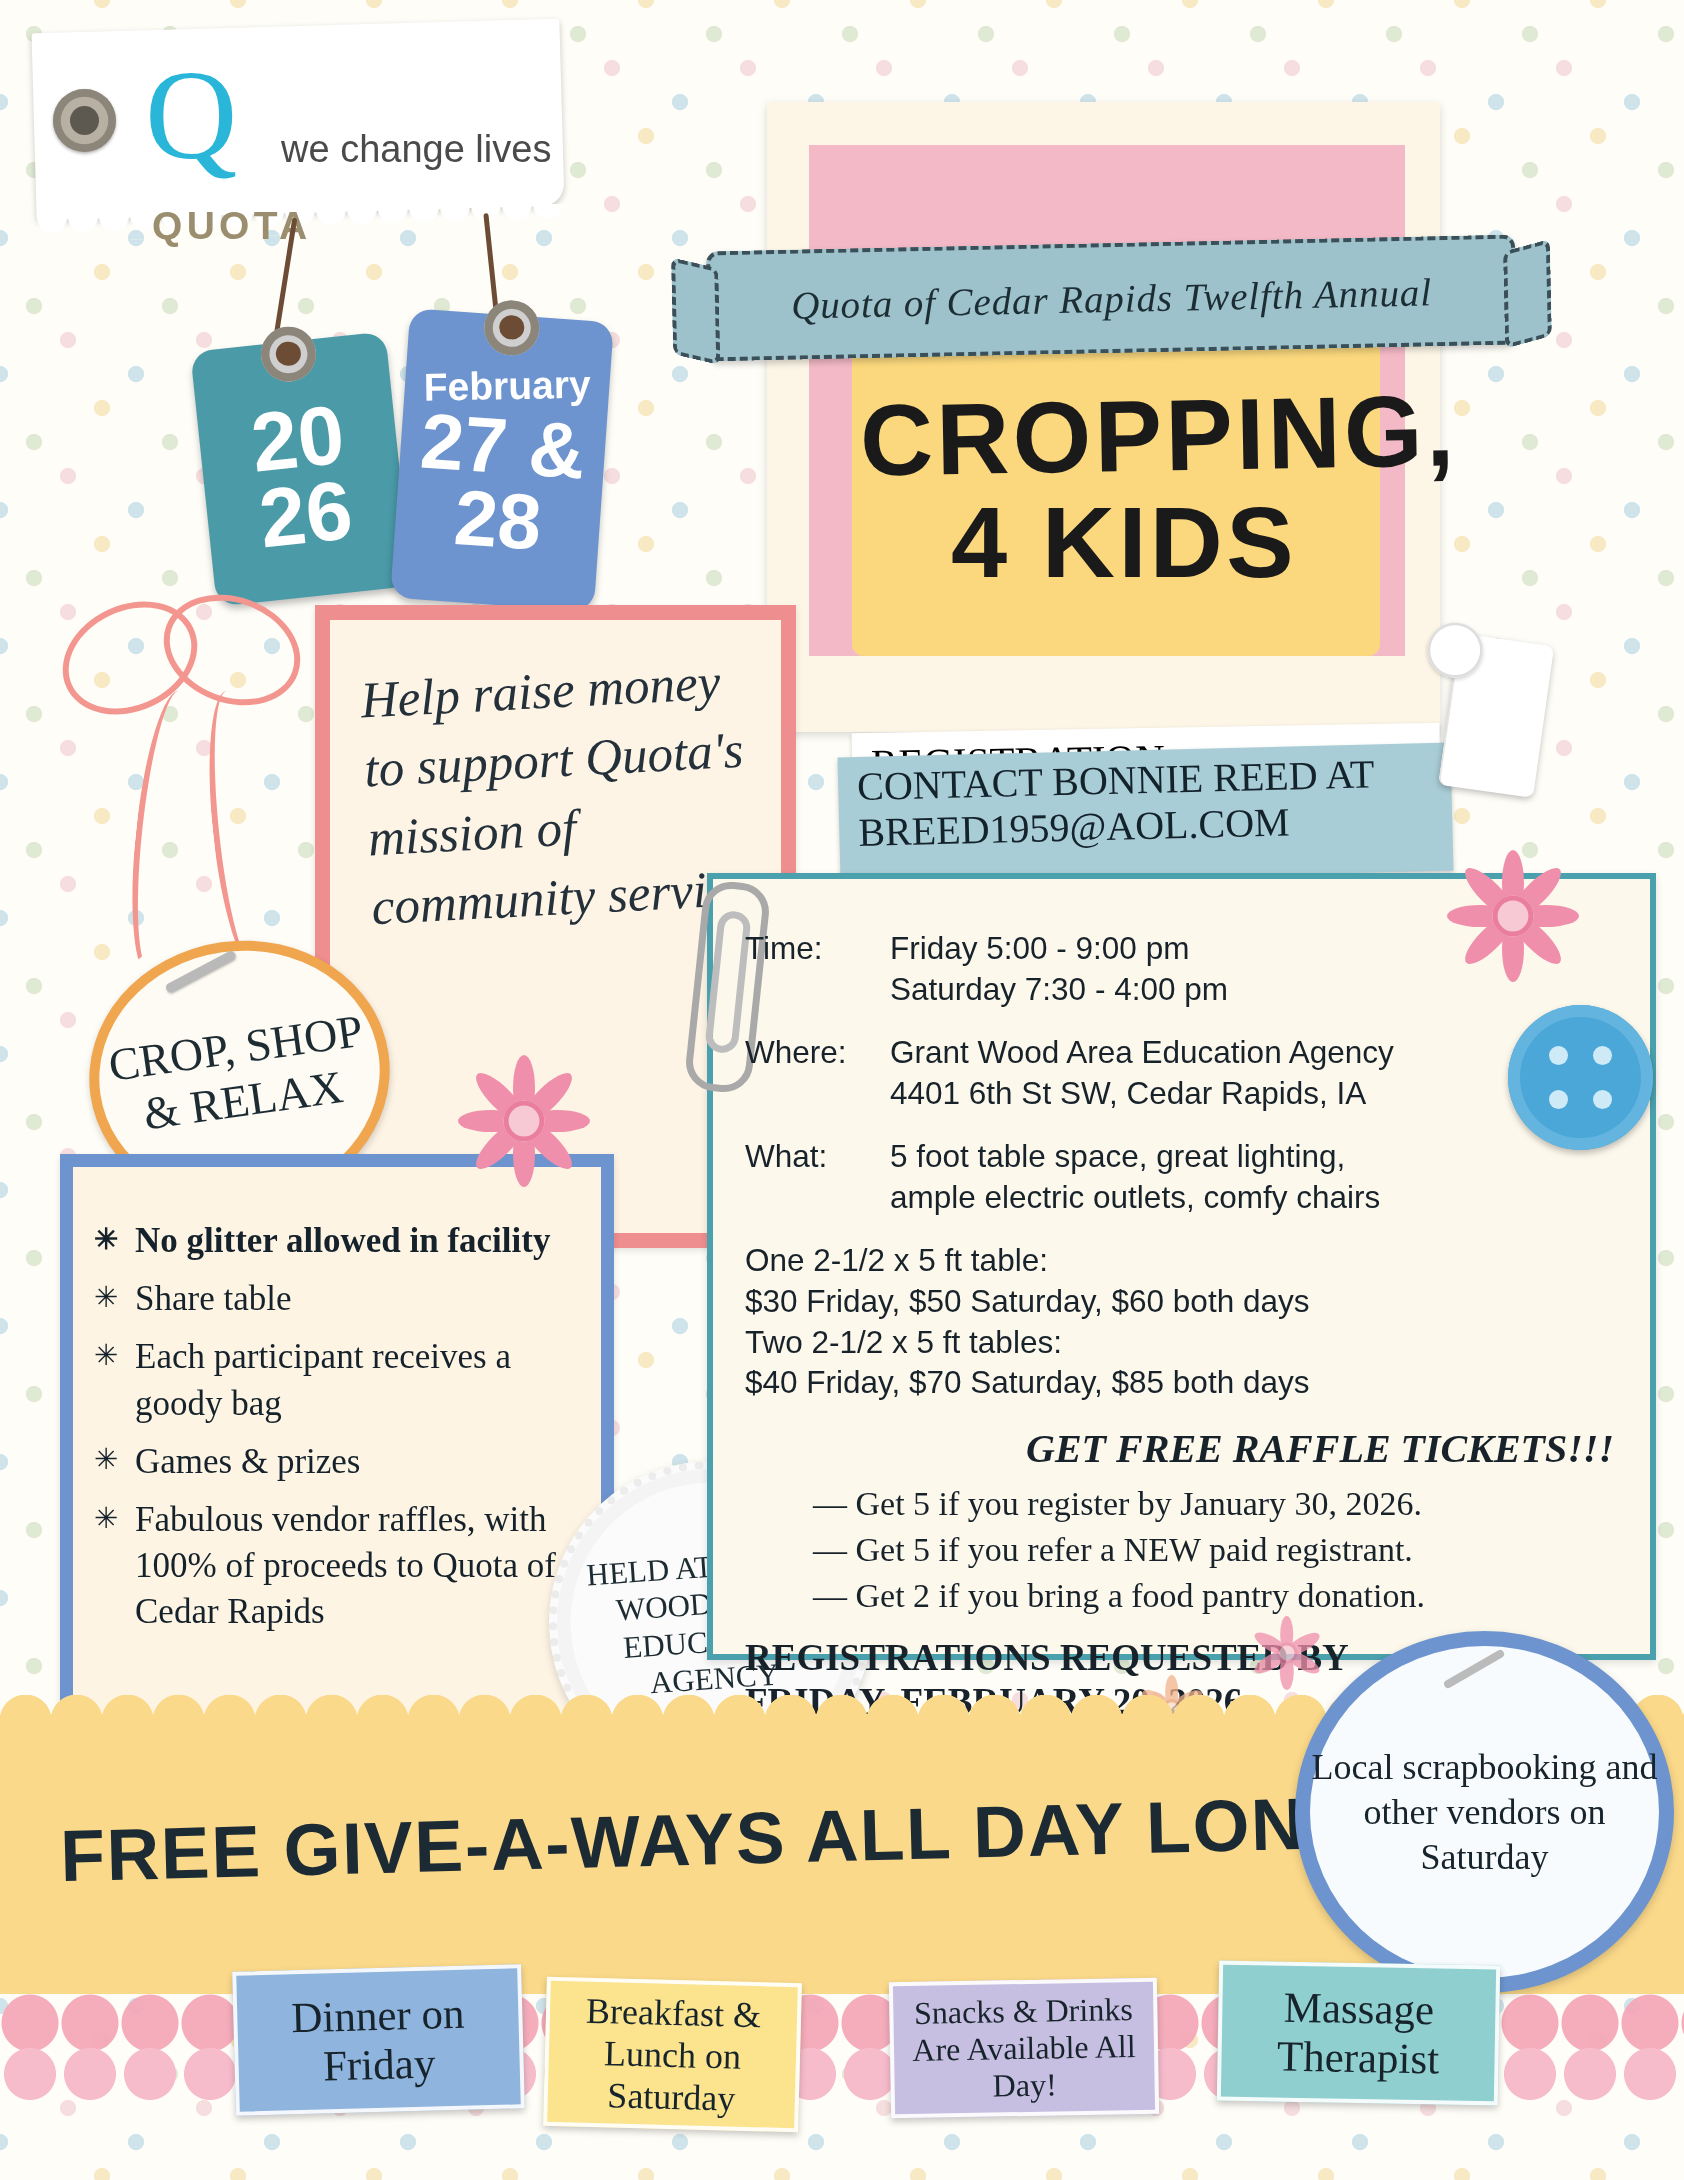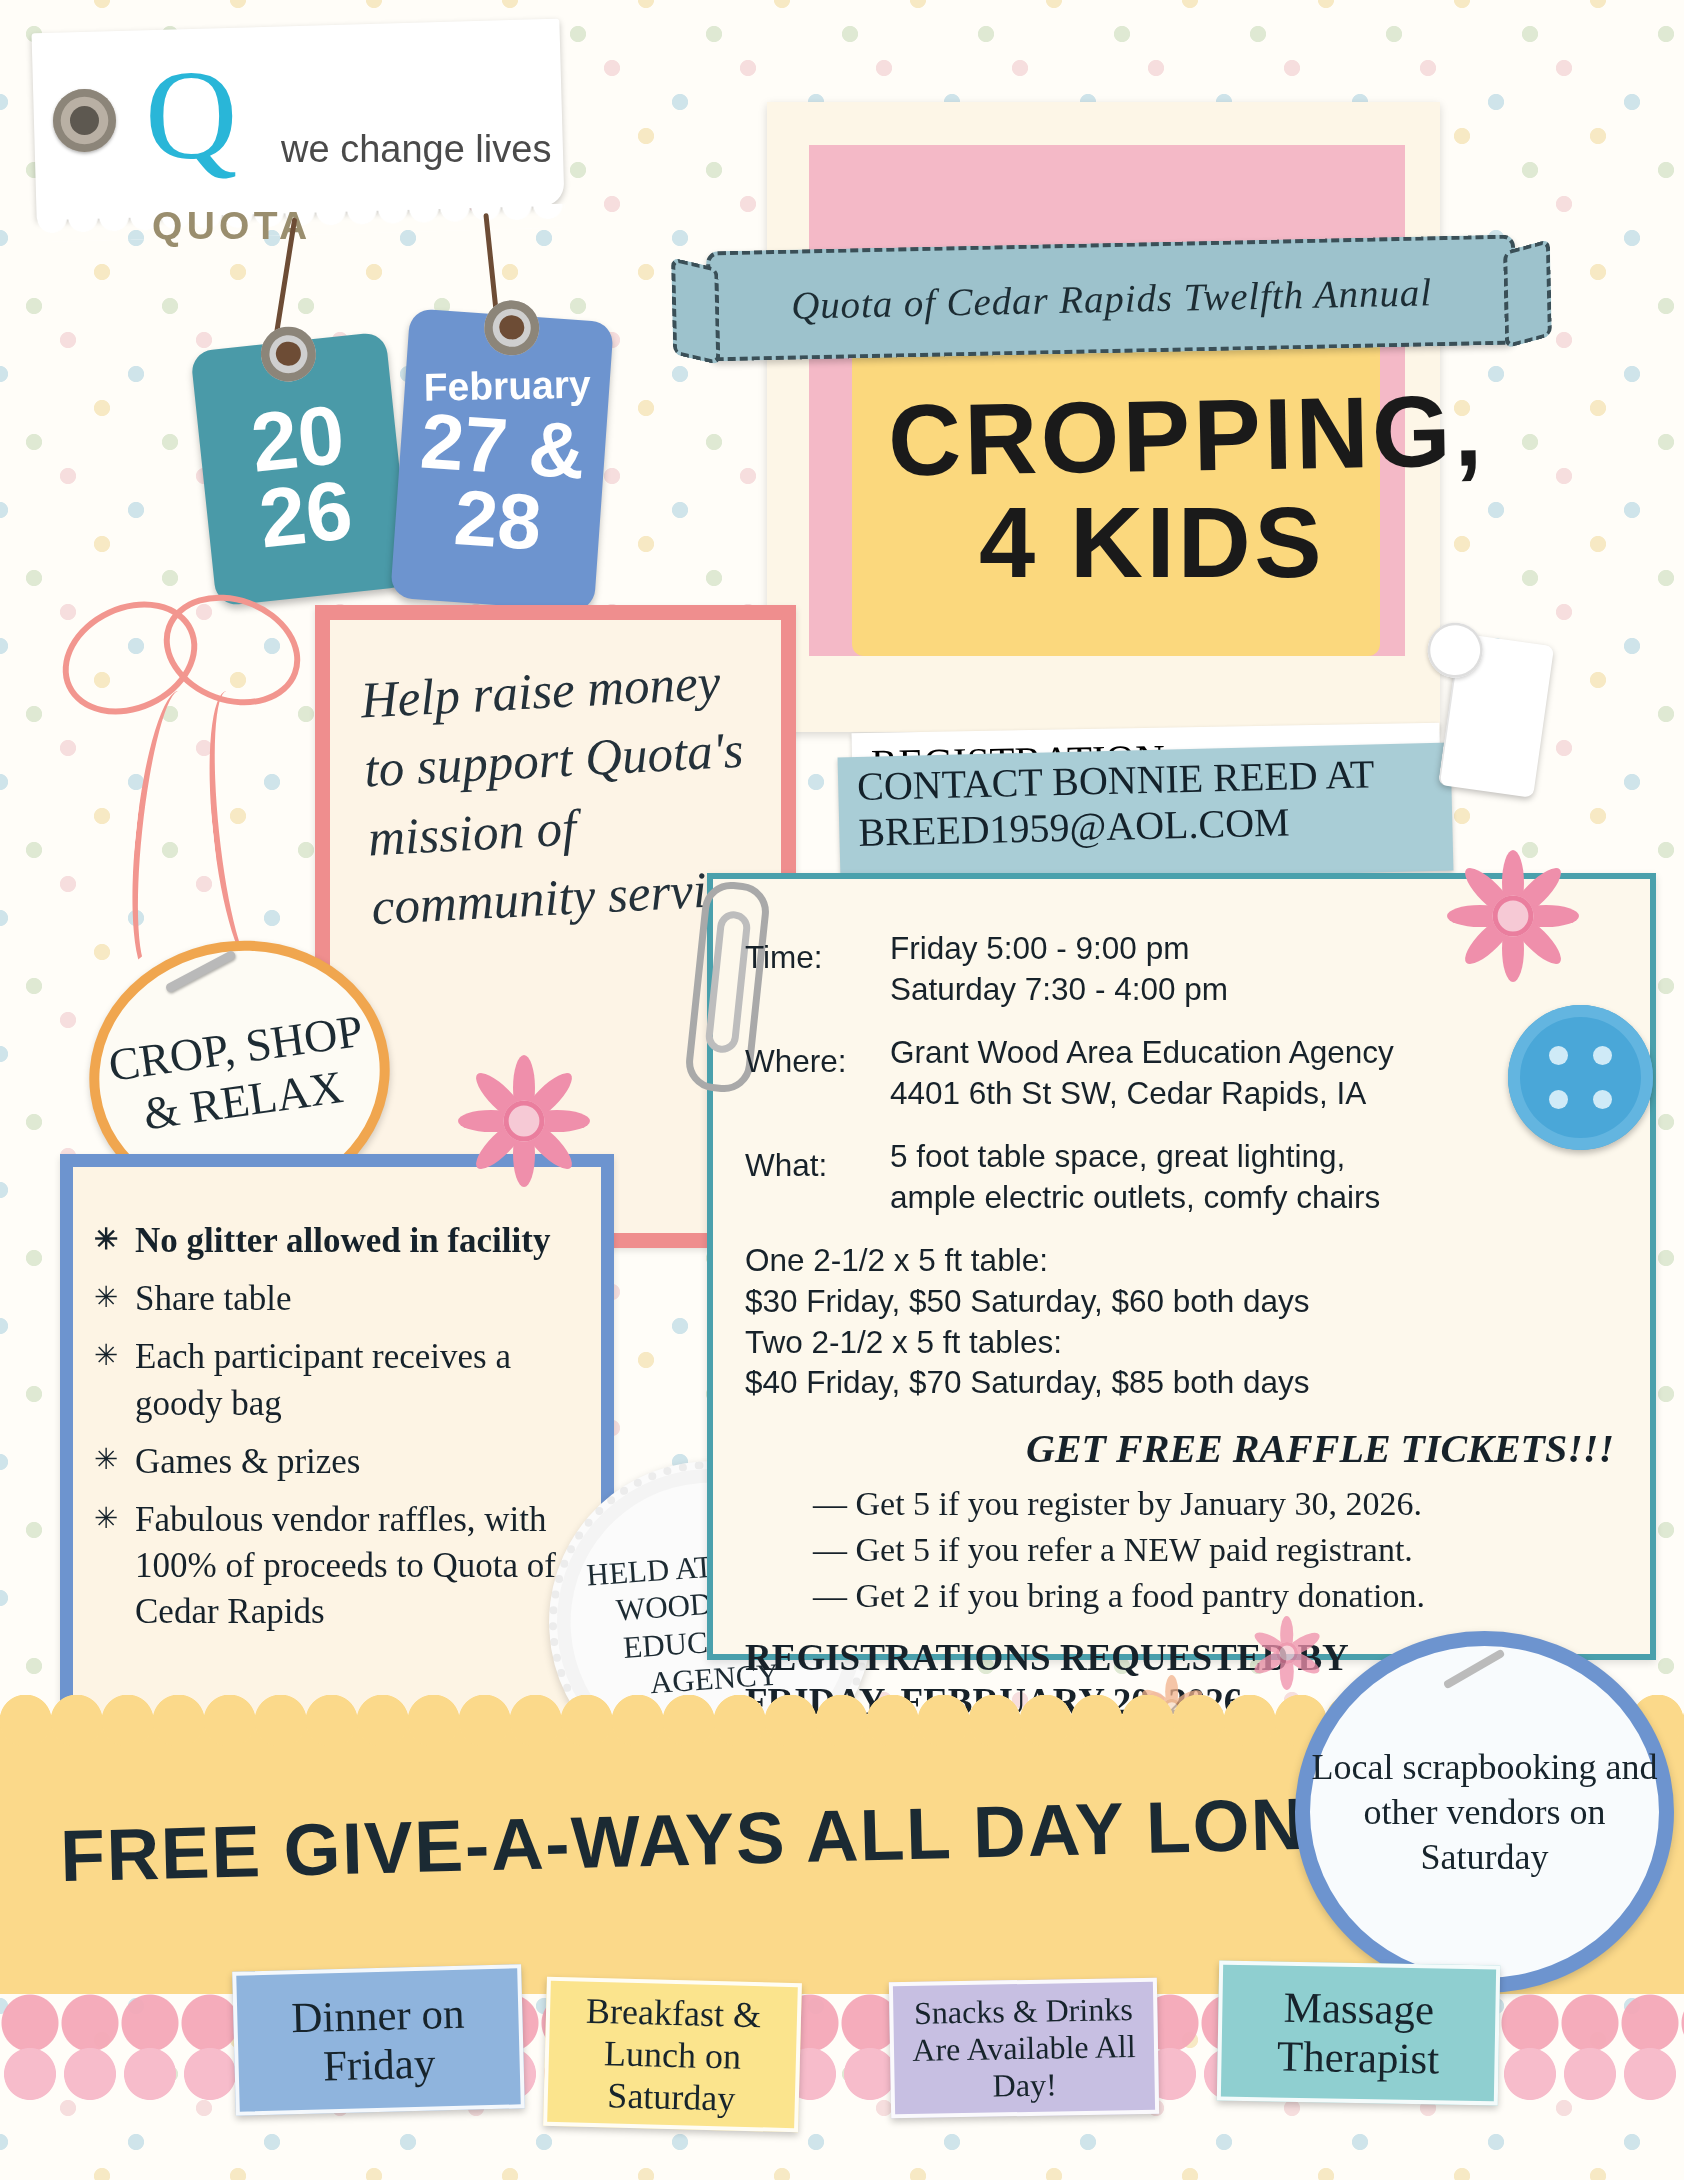--- a/index.html
+++ b/index.html
@@ -106,21 +106,21 @@
   }
   #banner:before,#banner:after{
     content:"";position:absolute;top:6.8px;width:39px;height:89px;background:#9dc2cc;
     border:4.3px dashed #3a4f57;border-radius:8.5px;
   }
   #banner:before{left:-39px;transform:skewY(14deg);}
   #banner:after{right:-39px;transform:skewY(-14deg);}
 
   #main-title{
     position:absolute;left:860px;top:383px;width:528px;text-align:center;
-    font-family:"Liberation Sans",sans-serif;font-weight:700;color:#1a1a1a;margin-left:28px;
+    font-family:"Liberation Sans",sans-serif;font-weight:700;color:#1a1a1a;
   }
   #main-title .l1{font-size:101px;letter-spacing:3.4px;line-height:1.05;transform:rotate(-1deg);}
   #main-title .l2{font-size:101px;letter-spacing:3.4px;line-height:1.05;}
 
   
   #reg-strip1{
     position:absolute;left:852px;top:728px;width:588px;height:61px;background:#fff;
     transform:rotate(-1deg);box-shadow:0 1.7px 4.3px rgba(0,0,0,.2);
     display:flex;align-items:center;padding-left:19px;box-sizing:border-box;
   }
@@ -205,21 +205,21 @@
   #teal-box{
     position:absolute;left:707px;top:873px;width:937px;height:775px;
     border:6.8px solid #4aa0ac;background:#fdf8ec;
     box-shadow:0 2.6px 7.7px rgba(0,0,0,.12);
   }
   #details{
     position:absolute;left:745px;top:928px;width:869px;
     font-family:"Liberation Sans",sans-serif;color:#17222a;
   }
   .drow{display:flex;margin-bottom:22px;font-size:31.5px;line-height:1.3;}
-  .dlabel{width:145px;flex:none;margin-top:9px;}
+  .dlabel{width:145px;flex:none;}
   .dval{flex:1;}
   #raffle-title{
     font-family:"Liberation Serif",serif;font-weight:700;font-style:italic;font-size:40px;
     margin:5.1px 0 8.5px 77px;
     text-align:right;
   }
   .raffle-line{font-family:Liberation Serif, serif;font-size:34px;margin-left:68px;line-height:1.35;}
   #req-by{
     font-family:"Liberation Serif",serif;font-weight:700;font-size:37px;margin-top:17px;line-height:1.2;
   }

